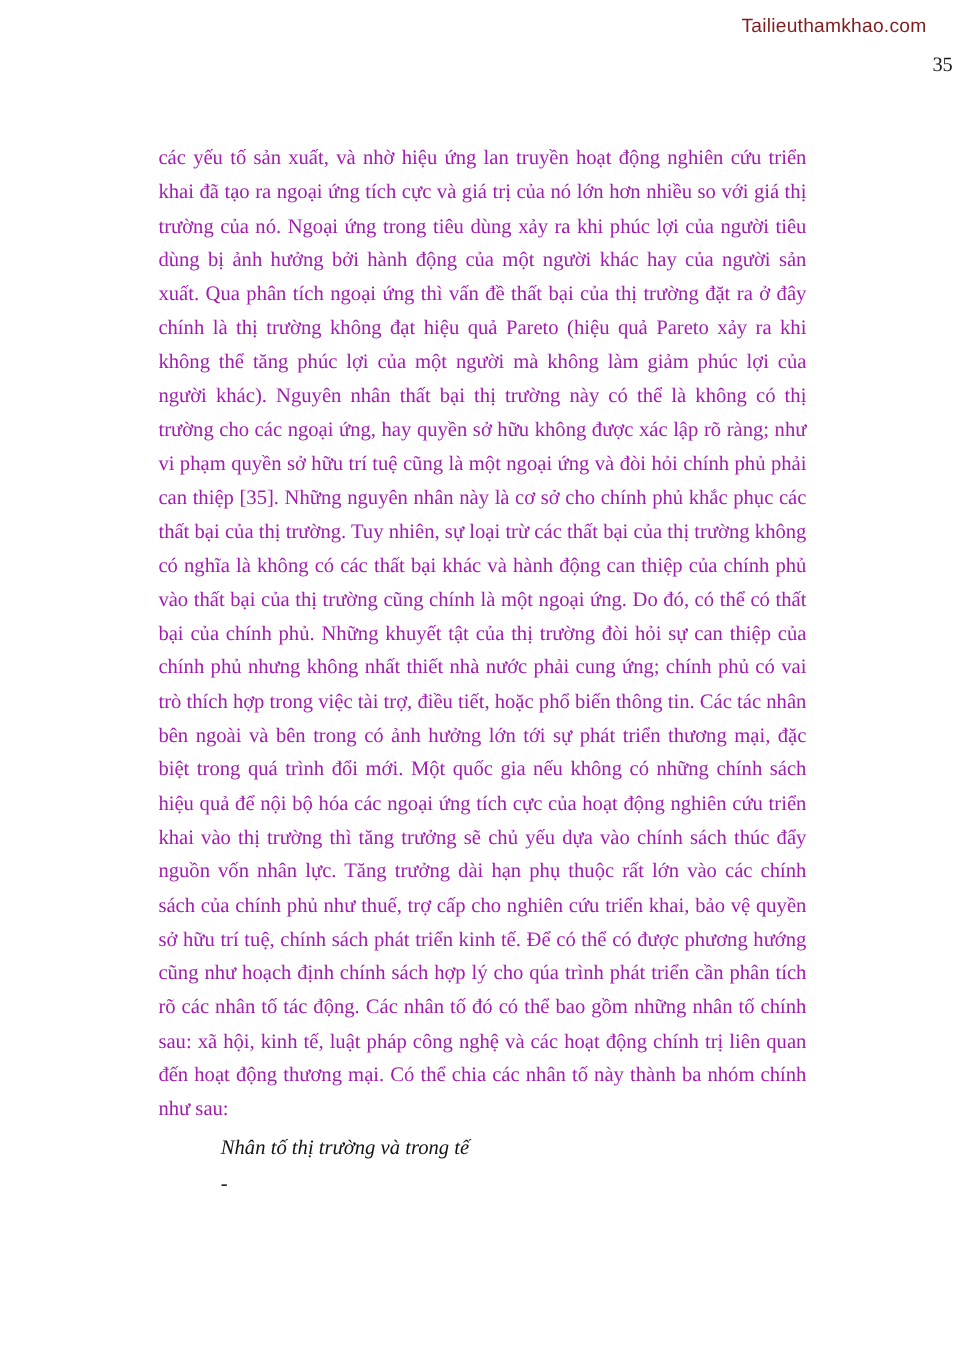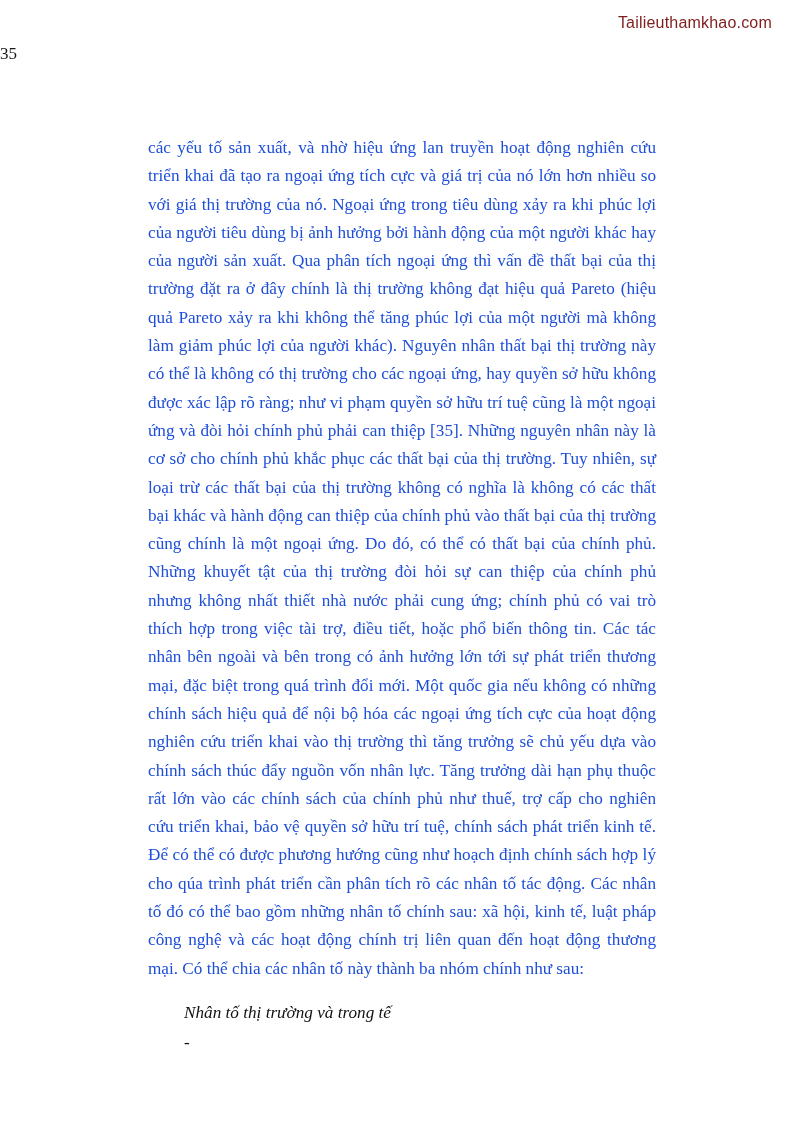--- a/index.html
+++ b/index.html
@@ -27,38 +27,38 @@
     font-size: 16px;
     letter-spacing: 0.2px;
     color: #7f1d1d;
     user-select: none;
   }
   .page-number {
     position: absolute;
     top: 44px;
     left: 0;
     width: 794px;
-    text-align: left;
+    text-align: right;
     font-size: 17px;
     line-height: 20px;
     color: #1a1a1a;
   }
   .content {
     position: absolute;
     left: 132px;
     top: 118px;
     width: 540px;
   }
   .body-par {
-    margin: 16px;
+    margin: 0;
     text-align: justify;
     text-justify: inter-word;
     font-size: 17.2px;
     line-height: 28.3px;
-    color: #1d4ed8;
+    color: #a21caf;
     hyphens: none;
     -webkit-hyphens: none;
   }
   .sub-heading {
     margin: 4px 0 0 0;
     padding-left: 52px;
     font-style: italic;
     font-size: 17.2px;
     line-height: 28.3px;
     color: #111111;

